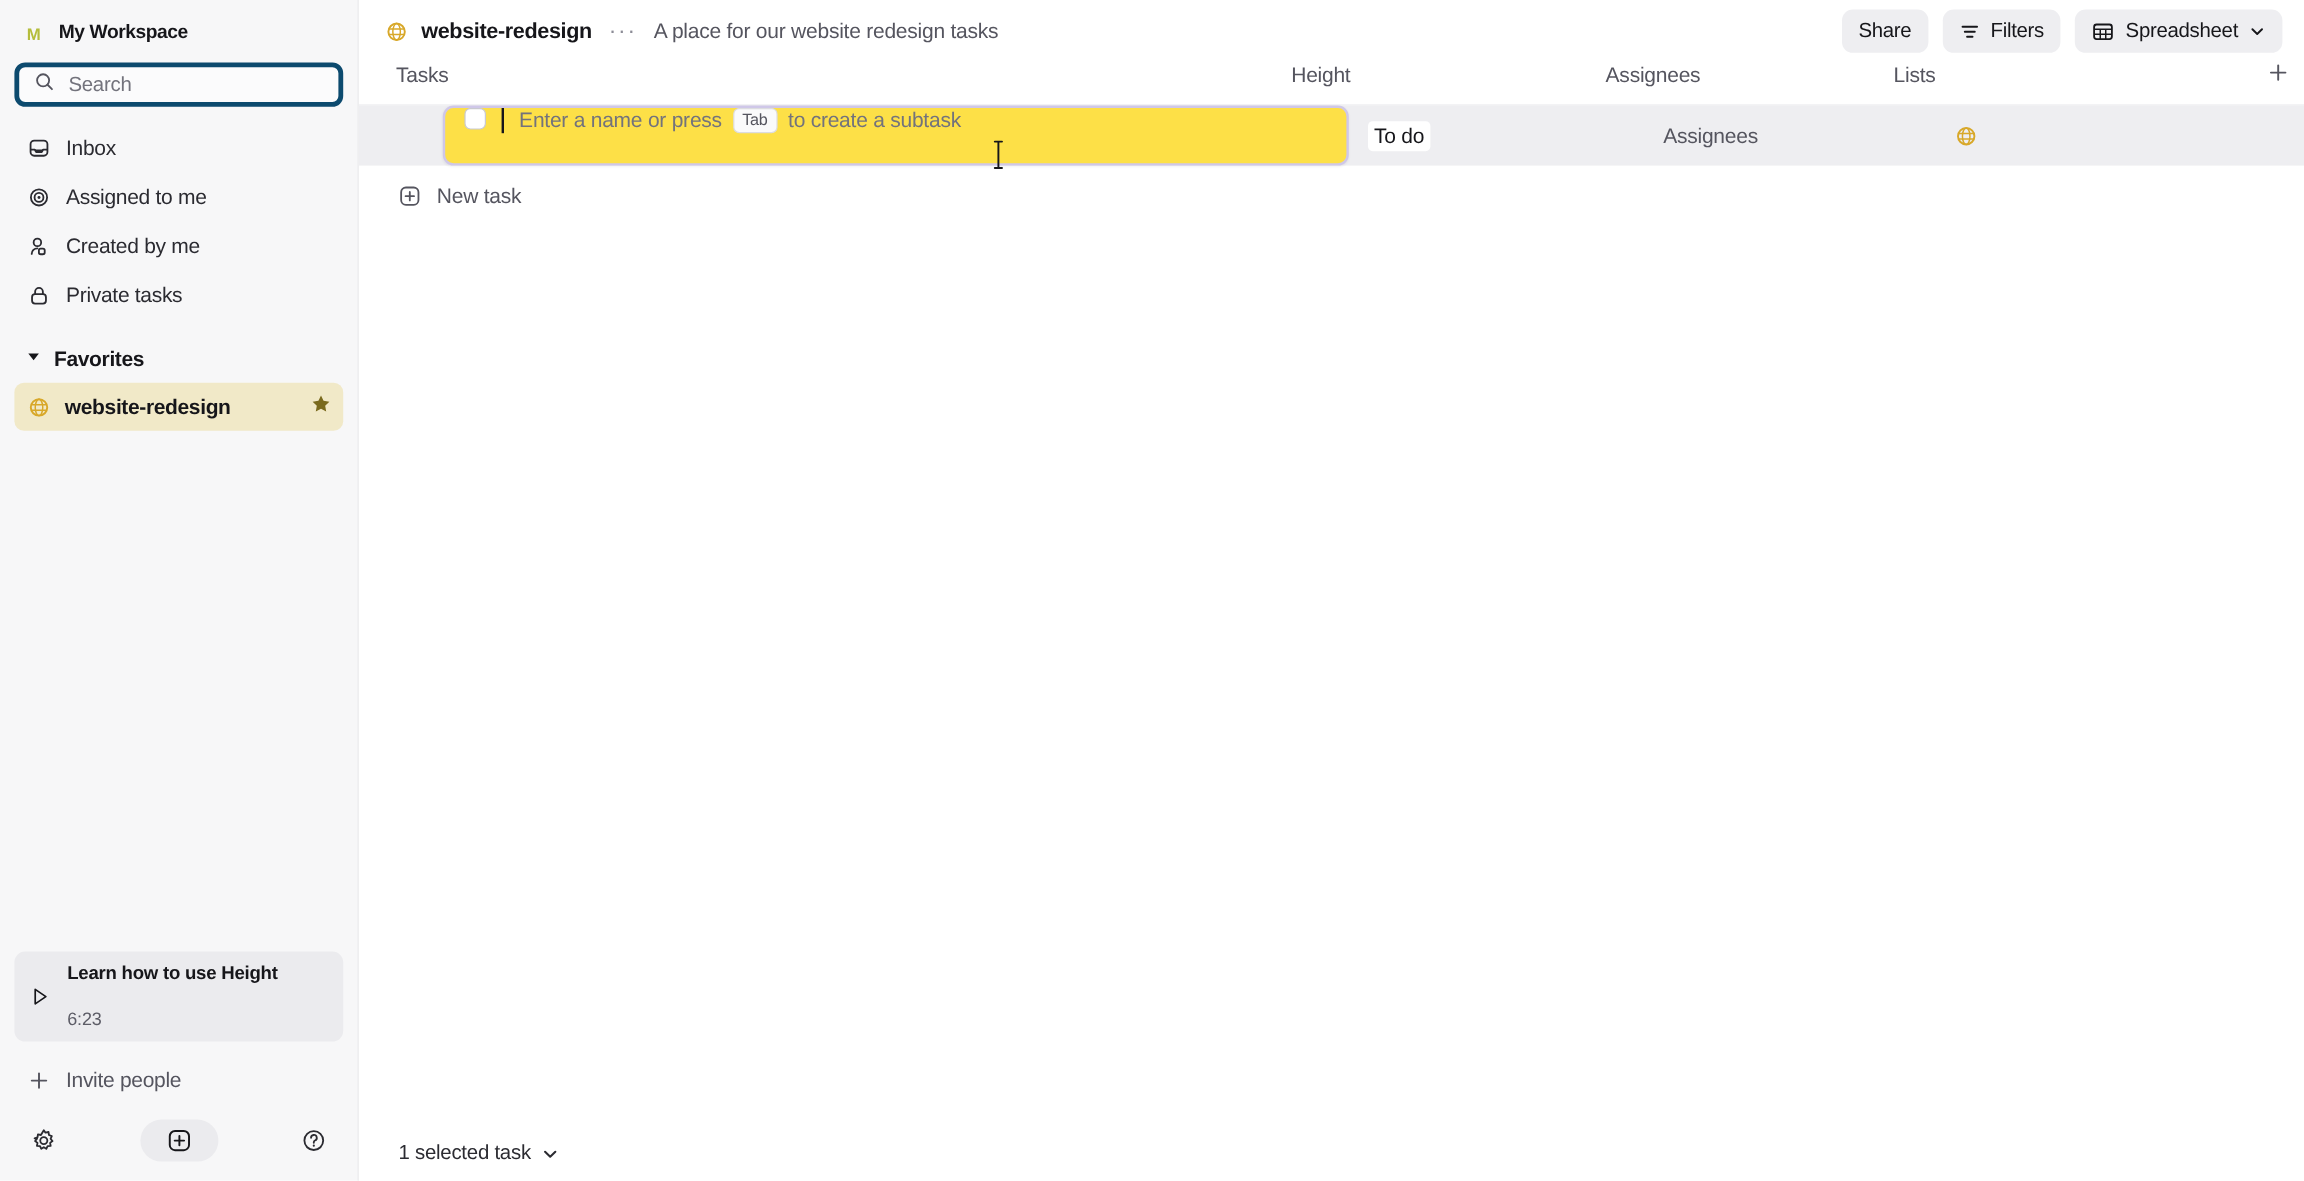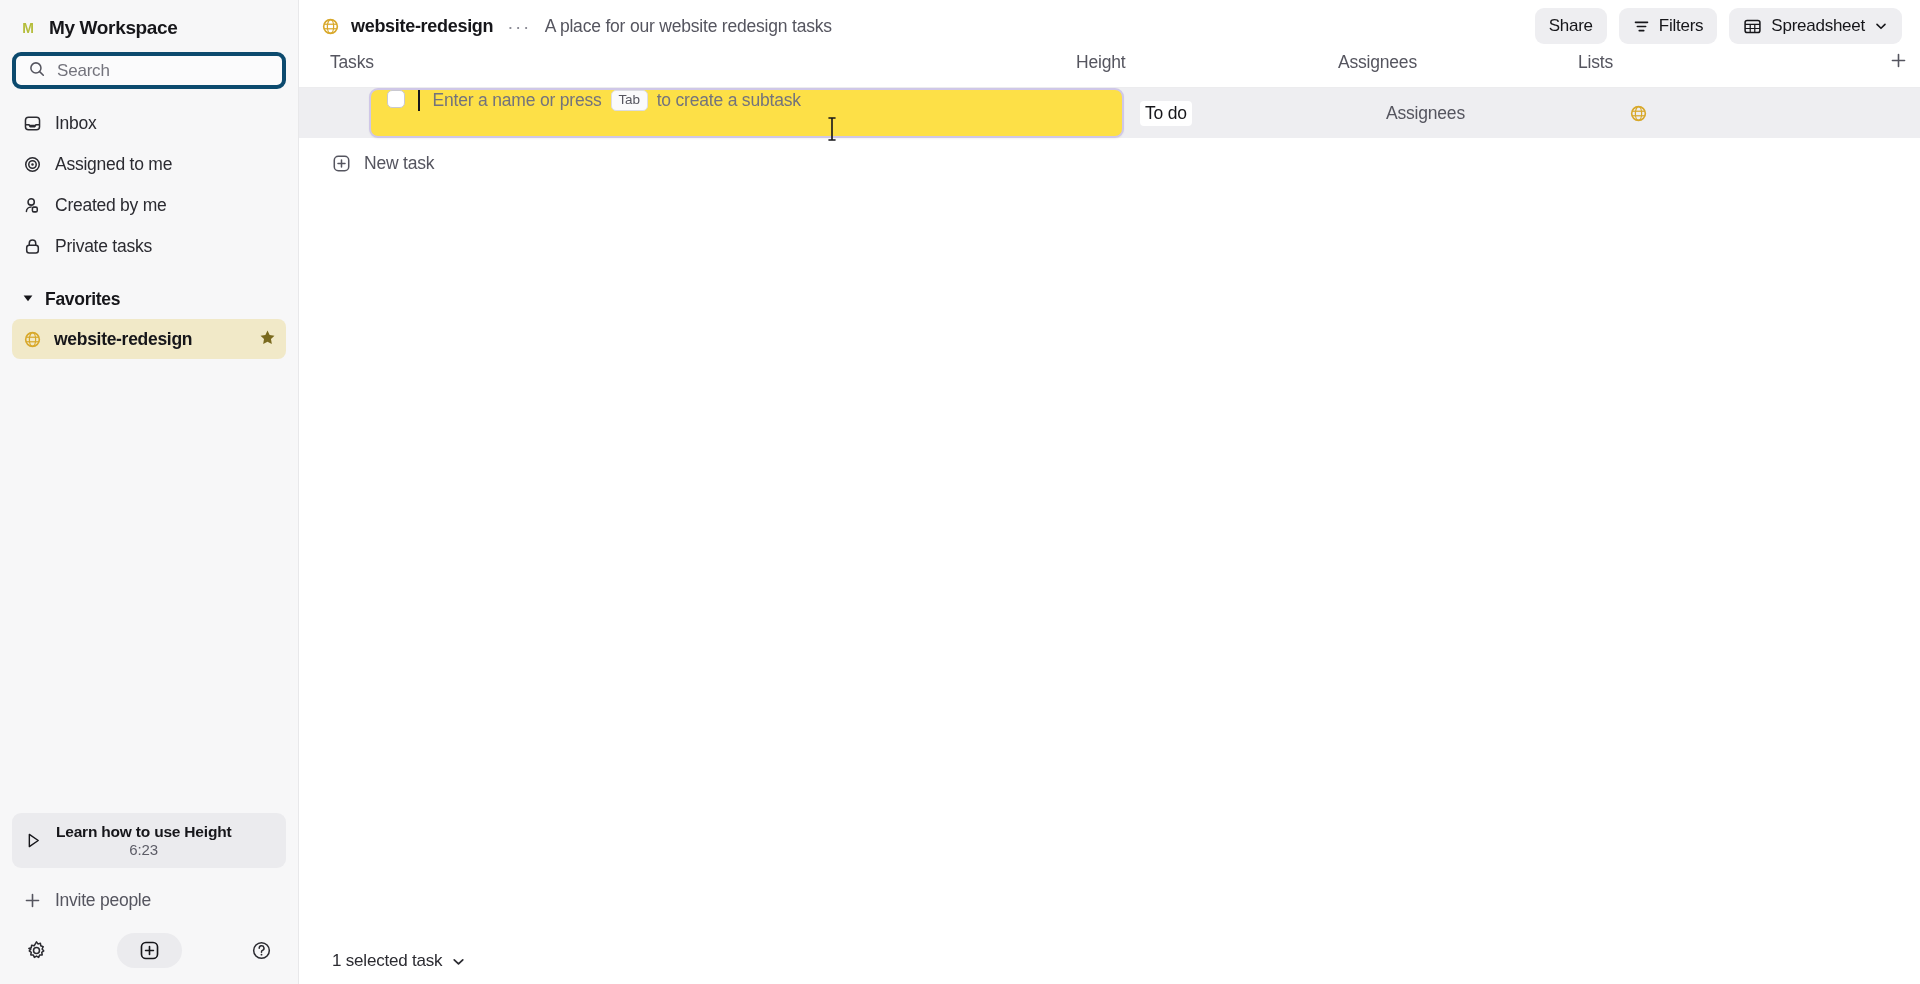--- a/index.html
+++ b/index.html
@@ -24,21 +24,21 @@
     display: flex; align-items: center; gap: 11px;
     padding: 14px 16px 10px 18px; height: 52px;
   }
   .ws-avatar {
     width: 20px; height: 20px; flex: 0 0 20px;
     display: flex; align-items: center; justify-content: center;
     font-size: 14px; font-weight: 700; color: #b5bd3c;
     letter-spacing: -0.3px;
   }
   .ws-title {
-    font-size: 19px; font-weight: 700; color: #16161a;
+    font-size: 16px; font-weight: 700; color: #16161a;
     letter-spacing: -0.35px;
   }
   .search-wrap { padding: 0 12px 10px 12px; }
   .search-box {
     display: flex; align-items: center; gap: 11px;
     height: 37px; border: 4px solid #0c4a6e;
     border-radius: 9px; background: #fbfbfc;
     padding: 0 12px;
   }
   .search-box .ph { font-size: 17px; color: #73737c; letter-spacing: -0.2px; }
@@ -68,21 +68,21 @@
     letter-spacing: -0.3px; flex: 1;
   }
 
   .spacer { flex: 1; }
 
   .promo {
     display: flex; align-items: center; gap: 12px;
     margin: 0 12px 8px 12px; padding: 10px 10px;
     background: #ebebee; border-radius: 9px; cursor: pointer;
   }
-  .promo .txt { display: flex; flex-direction: column; gap: 0; text-align: center; }
+  .promo .txt { display: flex; flex-direction: column; gap: 20px; }
   .promo .t1 { font-size: 15.5px; font-weight: 700; color: #16161a; letter-spacing: -0.2px; }
   .promo .t2 { font-size: 15px; color: #5c5c66; letter-spacing: -0.1px; }
 
   .bottom-bar {
     display: flex; align-items: center; justify-content: space-between;
     padding: 10px 26px 16px 26px;
   }
   .bottom-bar .slot { display: flex; align-items: center; justify-content: center; cursor: pointer; }
   .slot.pill { background: #ebebee; border-radius: 20px; padding: 7px 22px; }
 

